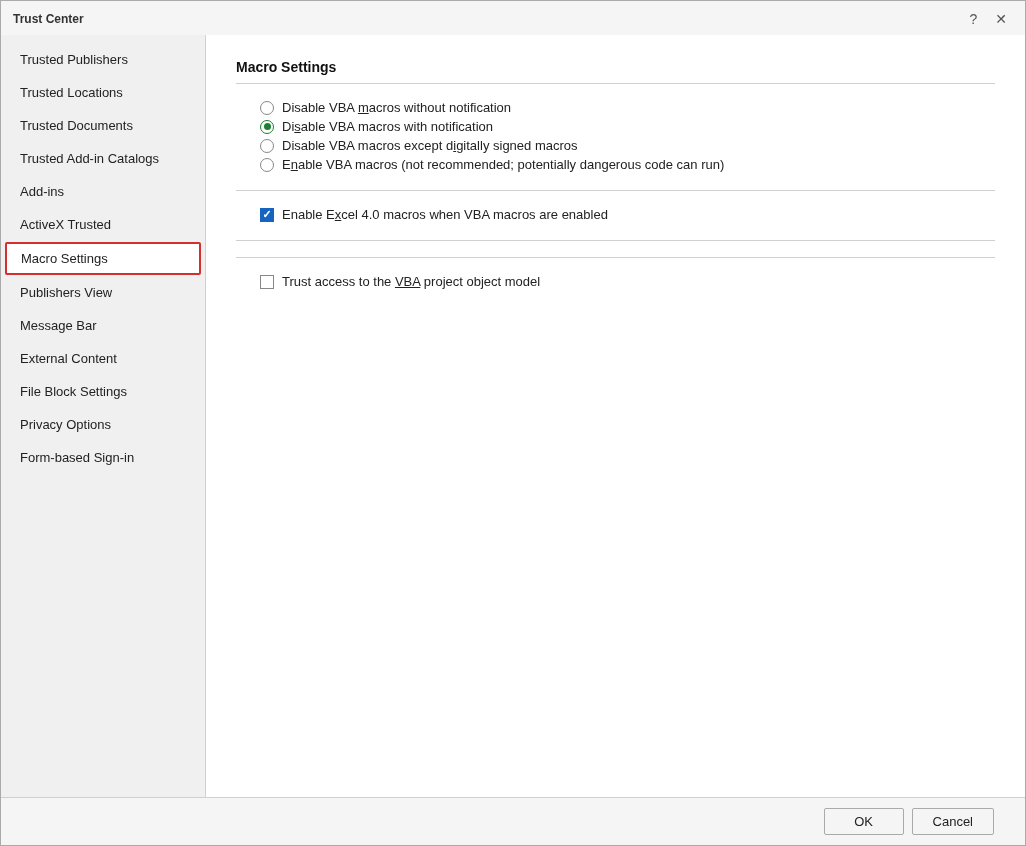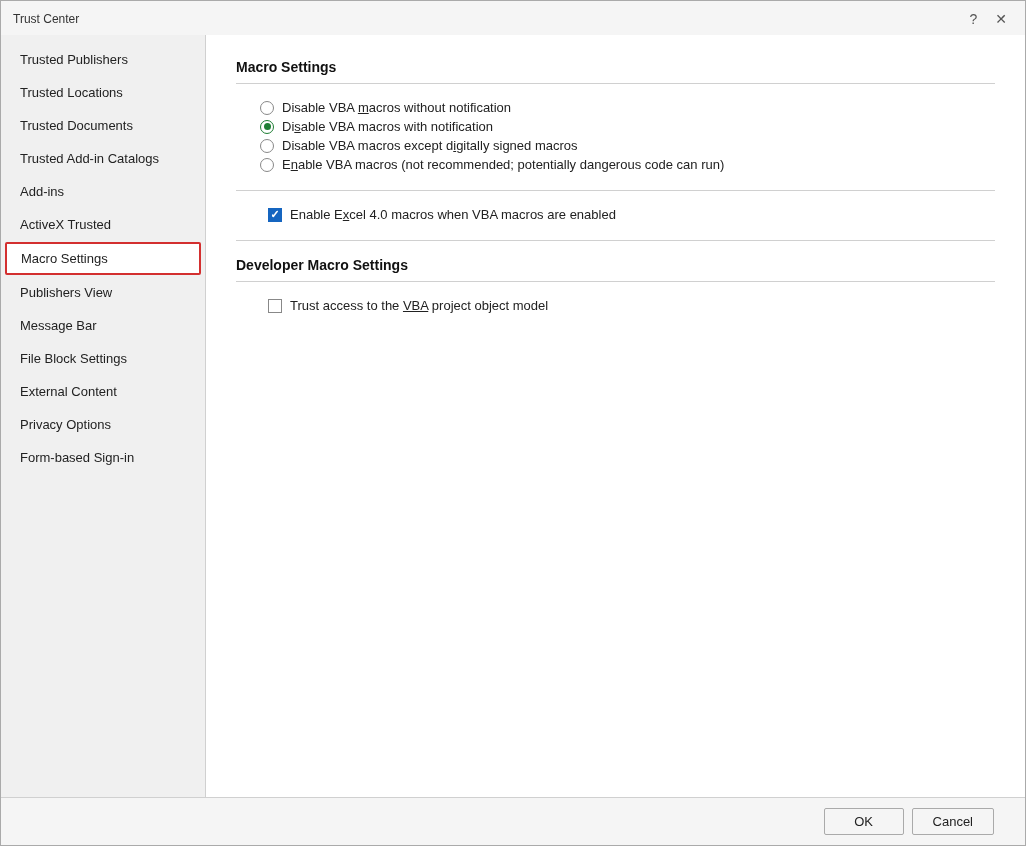--- a/index.html
+++ b/index.html
@@ -27,21 +27,21 @@
       align-items: center;
       justify-content: space-between;
       padding: 8px 12px 6px 12px;
       background: #f5f5f5;
       border-bottom: none;
       flex-shrink: 0;
     }
     .title-bar-left {
       font-size: 12px;
       color: #333;
-      font-weight: normal;
+      font-weight: bold;
     }
     .title-bar-right {
       display: flex;
       gap: 6px;
       align-items: center;
     }
     .title-btn {
       background: none;
       border: none;
       cursor: pointer;
@@ -131,21 +131,21 @@
       content: '';
       width: 7px;
       height: 7px;
       background: #1e7e34;
       border-radius: 50%;
     }
     .checkbox-row {
       display: flex;
       align-items: center;
       gap: 8px;
-      margin-left: 32px;
+      margin-left: 24px;
       margin-bottom: 18px;
       font-size: 13px;
       color: #222;
       cursor: pointer;
     }
     .checkbox-box {
       width: 14px;
       height: 14px;
       border: 1.5px solid #888;
       background: white;
@@ -208,22 +208,22 @@
 
     <div class="sidebar-item">Trusted Publishers</div>
         <div class="sidebar-item">Trusted Locations</div>
         <div class="sidebar-item">Trusted Documents</div>
         <div class="sidebar-item">Trusted Add-in Catalogs</div>
         <div class="sidebar-item">Add-ins</div>
         <div class="sidebar-item">ActiveX Trusted</div>
         <div class="sidebar-item active">Macro Settings</div>
         <div class="sidebar-item">Publishers View</div>
         <div class="sidebar-item">Message Bar</div>
+        <div class="sidebar-item">External Content</div>
         <div class="sidebar-item">File Block Settings</div>
-        <div class="sidebar-item">External Content</div>
         <div class="sidebar-item">Privacy Options</div>
         <div class="sidebar-item">Form-based Sign-in</div>
       </div>
 
     <div class="content-area">
       <div class="section-title">Macro Settings</div>
       <hr class="divider">
 
       <div class="radio-group" id="radio-group">
           <label class="radio-item">
@@ -246,21 +246,20 @@
 
       <hr class="divider">
 
       <div class="checkbox-row" id="excel-macro-row">
         <div class="checkbox-box checked"></div>
         <span id="excel-macro-label">Enable E<u>x</u>cel 4.0 macros when VBA macros are enabled</span>
       </div>
 
       <hr class="divider">
 
-      <div class="section-title">Developer Macro Settings</div>
       <hr class="divider">
 
       <div class="checkbox-row" id="trust-access-row">
         <div class="checkbox-box unchecked"></div>
         <span id="trust-access-label">Trust access to the <u>VBA</u> project object model</span>
       </div>
     </div>
   </div>
 
   <div class="footer">

